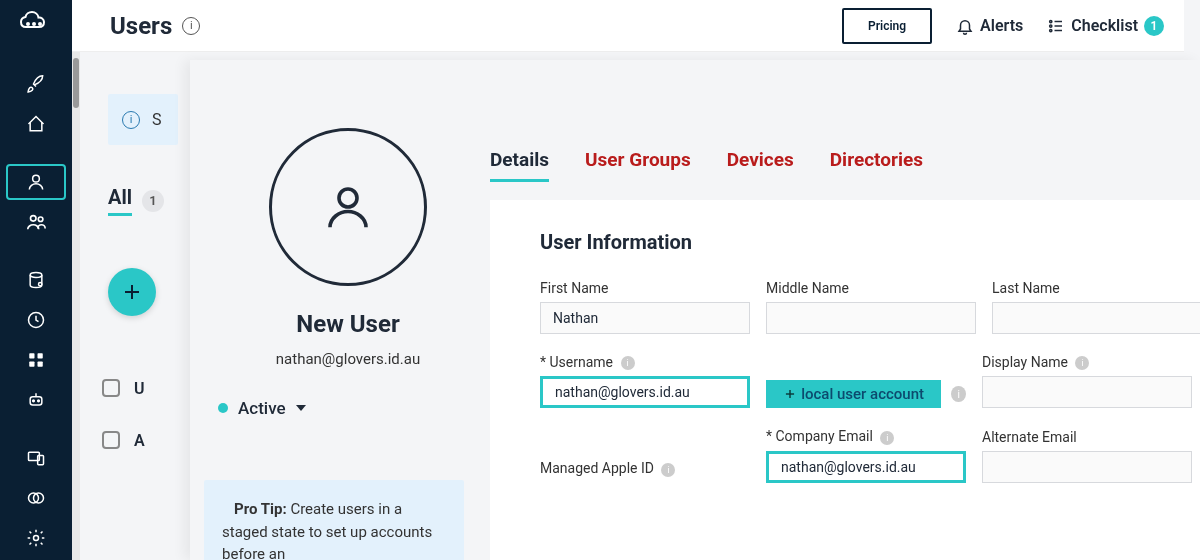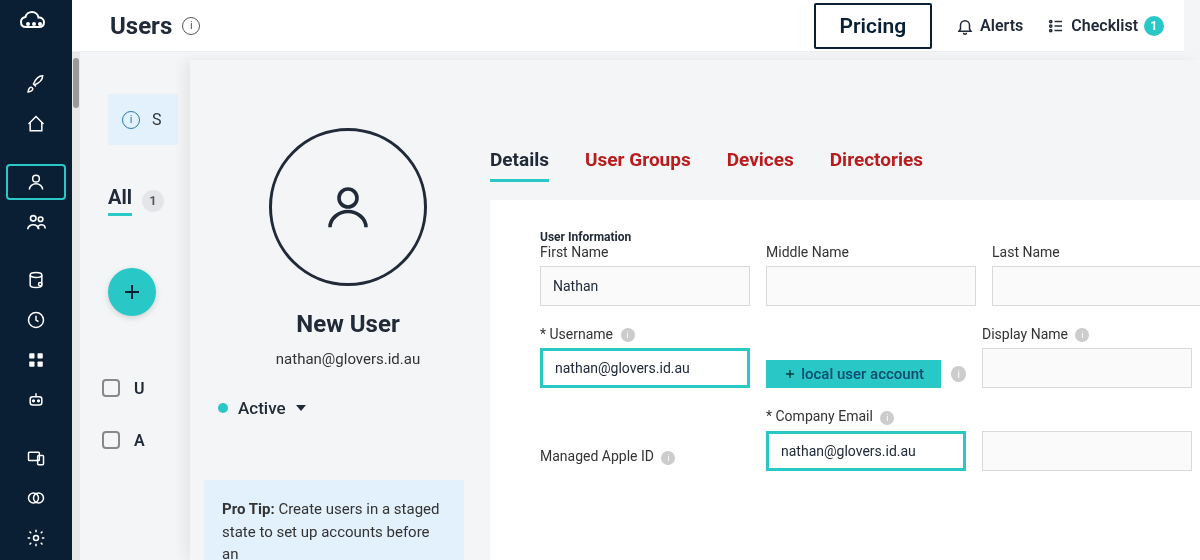--- a/index.html
+++ b/index.html
@@ -12,21 +12,21 @@
 .side-scroll-thumb { position: absolute; top: 6px; left: 1px; width: 6px; height: 50px; background: #999; border-radius: 3px; }
 .nav-icons { display: flex; flex-direction: column; align-items: center; width: 100%; padding-top: 24px; gap: 0; }
 .nav-item { width: 60px; height: 36px; display: flex; align-items: center; justify-content: center; cursor: pointer; color: #fff; border-radius: 4px; margin-bottom: 4px; }
 .nav-item.active { border: 2px solid #2ac7c7; }
 .nav-group-gap { height: 18px; }
 
 .topbar { position: absolute; left: 72px; top: 0; right: 16px; height: 52px; background: #fff; display: flex; align-items: center; padding: 0 20px 0 38px; border-bottom: 1px solid #eee; }
 .page-title { font-size: 24px; font-weight: 700; color: #202a38; margin-right: 10px; }
 .info-circle { width: 18px; height: 18px; border: 1.5px solid #555; border-radius: 50%; display: inline-flex; align-items: center; justify-content: center; font-size: 11px; color: #555; }
 .topbar-right { margin-left: auto; display: flex; align-items: center; gap: 24px; }
-.pricing-btn { border: 2px solid #0a1f33; background: #fff; padding: 9px 24px; font-size: 21px; font-weight: 600; color: #0a1f33; border-radius: 2px; cursor: pointer; }
+.pricing-btn { border: 2px solid #0a1f33; background: #fff; padding: 9px 24px; font-size: 12px; font-weight: 600; color: #0a1f33; border-radius: 2px; cursor: pointer; }
 .top-link { display: flex; align-items: center; gap: 6px; font-size: 16px; font-weight: 600; color: #202a38; cursor: pointer; }
 .badge-count { background: #2ac7c7; color: #fff; width: 20px; height: 20px; border-radius: 50%; display: inline-flex; align-items: center; justify-content: center; font-size: 12px; font-weight: 600; }
 
 .left-panel { position: absolute; left: 80px; top: 52px; width: 110px; padding-top: 42px; }
 .info-banner { background: #e3f1fc; border-radius: 2px; padding: 16px 14px; display: flex; align-items: center; gap: 12px; margin: 0 0 40px 28px; width: 70px; overflow: hidden; }
 .info-banner .info-circle { border-color: #2a7ab0; color: #2a7ab0; flex-shrink: 0; }
 .info-banner span.txt { font-size: 16px; color: #333; }
 .filter-row { display: flex; align-items: center; gap: 10px; margin-left: 28px; }
 .filter-all { font-size: 20px; font-weight: 700; color: #202a38; border-bottom: 3px solid #2ac7c7; padding-bottom: 4px; }
 .filter-count { background: #e4e5e8; width: 22px; height: 22px; border-radius: 50%; display: inline-flex; align-items: center; justify-content: center; font-size: 13px; font-weight: 600; color: #555; }
@@ -41,33 +41,33 @@
 .user-summary { position: absolute; left: 28px; top: 68px; width: 260px; text-align: center; }
 .avatar-circle { width: 158px; height: 158px; border: 3px solid #202a38; border-radius: 50%; margin: 0 auto 24px; display: flex; align-items: center; justify-content: center; }
 .avatar-circle svg { color: #202a38; }
 .user-name { font-size: 24px; font-weight: 700; color: #202a38; margin-bottom: 12px; }
 .user-email { font-size: 15px; color: #333; margin-bottom: 30px; }
 .status-row { display: flex; align-items: center; justify-content: flex-start; gap: 10px; font-size: 17px; font-weight: 500; color: #202a38; }
 .status-dot { width: 10px; height: 10px; background: #2ac7c7; border-radius: 50%; }
 .caret-down { width: 0; height: 0; border-left: 5px solid transparent; border-right: 5px solid transparent; border-top: 6px solid #202a38; }
 
 .pro-tip { position: absolute; left: 14px; top: 420px; width: 260px; background: #e3f1fc; padding: 18px 18px; font-size: 15px; color: #333; line-height: 1.5; border-radius: 2px; }
-.pro-tip b { font-weight: 700; }
+.pro-tip b { font-weight: 700; margin-left: 12px; }
 
 .tabs { position: absolute; left: 300px; top: 88px; display: flex; gap: 36px; }
 .tab { font-size: 19px; font-weight: 700; color: #b91c1c; cursor: pointer; padding-bottom: 8px; }
 .tab.active { color: #202a38; border-bottom: 3px solid #2ac7c7; }
 
 .form-card { position: absolute; left: 300px; top: 140px; right: 0; bottom: 0; background: #fff; padding: 30px 50px; overflow: hidden; }
-.section-title { font-size: 12px; font-weight: 700; color: #202a38; }
+.section-title { font-size: 20px; font-weight: 700; color: #202a38; margin-bottom: 26px; }
 .form-grid { display: grid; grid-template-columns: 210px 210px 210px; column-gap: 16px; row-gap: 20px; }
 .form-grid.row2 { grid-template-columns: 210px 200px 210px; align-items: end; margin-top: 20px; }
 .field label { display: block; font-size: 14px; color: #333; margin-bottom: 6px; }
 .field label .info-sm { width: 14px; height: 14px; background: #ccc; border-radius: 50%; display: inline-flex; align-items: center; justify-content: center; font-size: 9px; color: #fff; margin-left: 4px; vertical-align: middle; }
-.field input { width: 100%; height: 40px; border: 1px solid #d7d9dd; background: #fafafa; padding: 0 12px; font-size: 14px; color: #202a38; }
+.field input { width: 100%; height: 32px; border: 1px solid #d7d9dd; background: #fafafa; padding: 0 12px; font-size: 14px; color: #202a38; }
 .field input.hl { border: 3px solid #2ac7c7; background: #fff; }
 .local-btn { height: 28px; background: #2ac7c7; color: #0c4a6e; border: none; font-size: 15px; font-weight: 500; display: flex; align-items: center; justify-content: center; gap: 4px; cursor: pointer; width: 190px; }
 .local-wrap { display: flex; align-items: center; gap: 10px; }
 .info-sm-gray { width: 16px; height: 16px; background: #ccc; border-radius: 50%; display: inline-flex; align-items: center; justify-content: center; font-size: 10px; color: #fff; }
 </style>
 </head>
 <body>
 
 <div class="sidebar">
   <div class="logo-box">
@@ -286,17 +286,18 @@
 
     <div class="form-grid row2">
       <div class="field">
         <label><span>Managed Apple ID</span> <span class="info-sm">i</span></label>
       </div>
       <div class="field">
         <label><span>* Company Email</span> <span class="info-sm">i</span></label>
         <input class="hl" type="text" value="nathan@glovers.id.au" style="">
       </div>
       <div class="field">
+        <label>Alternate Email</label>
         <input type="text" style="">
       </div>
     </div>
   </div>
 </div>
 
 </body></html>

